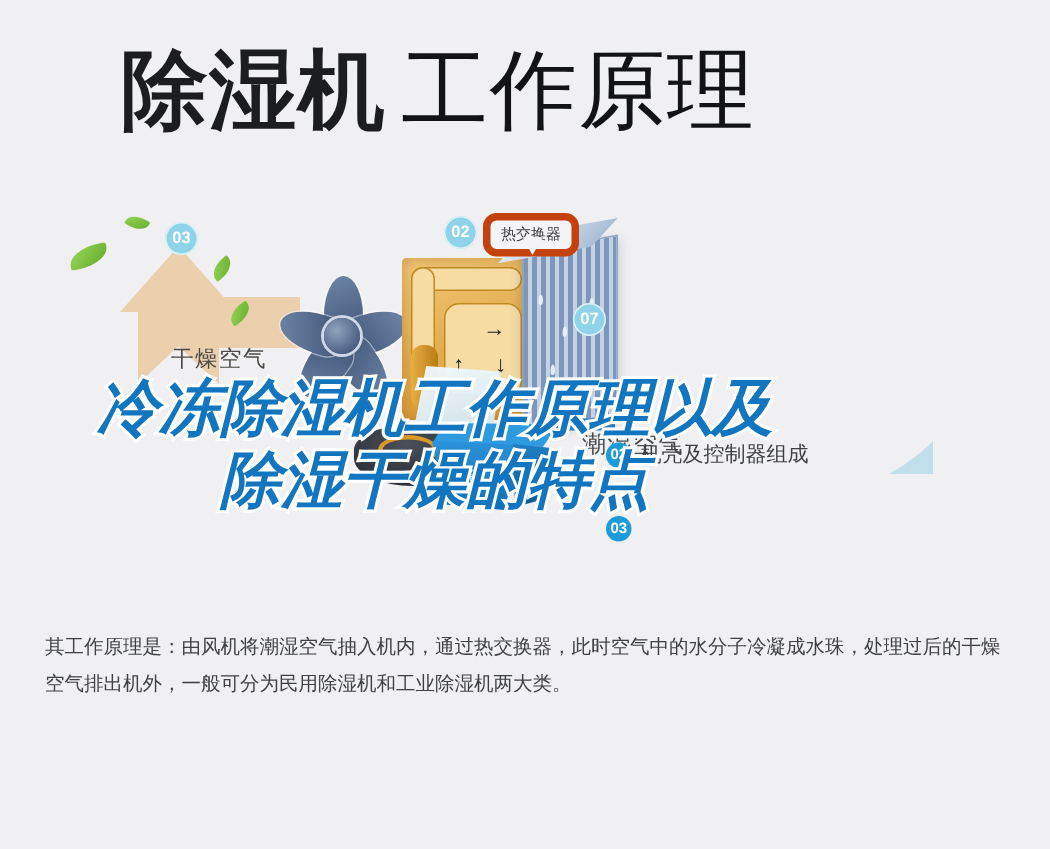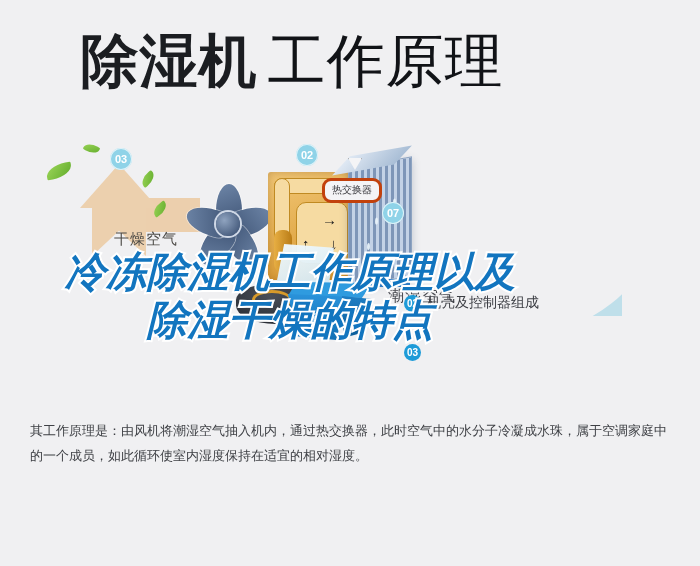--- a/index.html
+++ b/index.html
@@ -215,23 +215,23 @@
     display:flex;align-items:center;justify-content:center;
     box-shadow:inset 0 0 0 1px rgba(255,255,255,.7);
   }
   .badge.b03a{left:110px;top:30px;}
   .badge.b02{left:296px;top:26px;}
   .badge.b01{left:382px;top:84px;}
 
   .callout{
     position:absolute;left:322px;top:24px;
     padding:2px 7px 3px;
-    border:3px solid #c2410c;border-radius:9px;
+    border:5px solid #c2410c;border-radius:9px;
     background:#f4f4f6;color:#3a3a3e;
-    font-size:10px;white-space:nowrap;margin-top:36px;
+    font-size:10px;white-space:nowrap;
   }
   .callout-tail{
     position:absolute;left:348px;top:40px;width:14px;height:16px;
   }
   .callout-tail::before{
     content:"";position:absolute;left:0;top:0;width:12px;height:12px;
     border-left:1px solid #9a9a9e;border-right:1px solid #9a9a9e;
     transform:skewX(0);
     clip-path:polygon(0 0,100% 0,50% 100%);
     background:#f4f4f6;
@@ -377,16 +377,16 @@
       <span class="dot">03</span>
     </div>
   </div>
 
   <div class="overlay-wrap">
     <div class="overlay-line">冷冻除湿机工作原理以及</div>
     <div class="overlay-line">除湿干燥的特点</div>
   </div>
 
   <div class="copy">
-    <p class="b">其工作原理是：由风机将潮湿空气抽入机内，通过热交换器，此时空气中的水分子冷凝成水珠，属于空调家庭中的一个成员，如此循环使室内湿度保持在适宜的相对湿度。</p>
+    <p class="b">其工作原理是：由风机将潮湿空气抽入机内，通过热交换器，此时空气中的水分子冷凝成水珠，处理过后的干燥空气排出机外，一般可分为民用除湿机和工业除湿机两大类。</p>
   </div>
 
 </div>
 
 </body></html>

